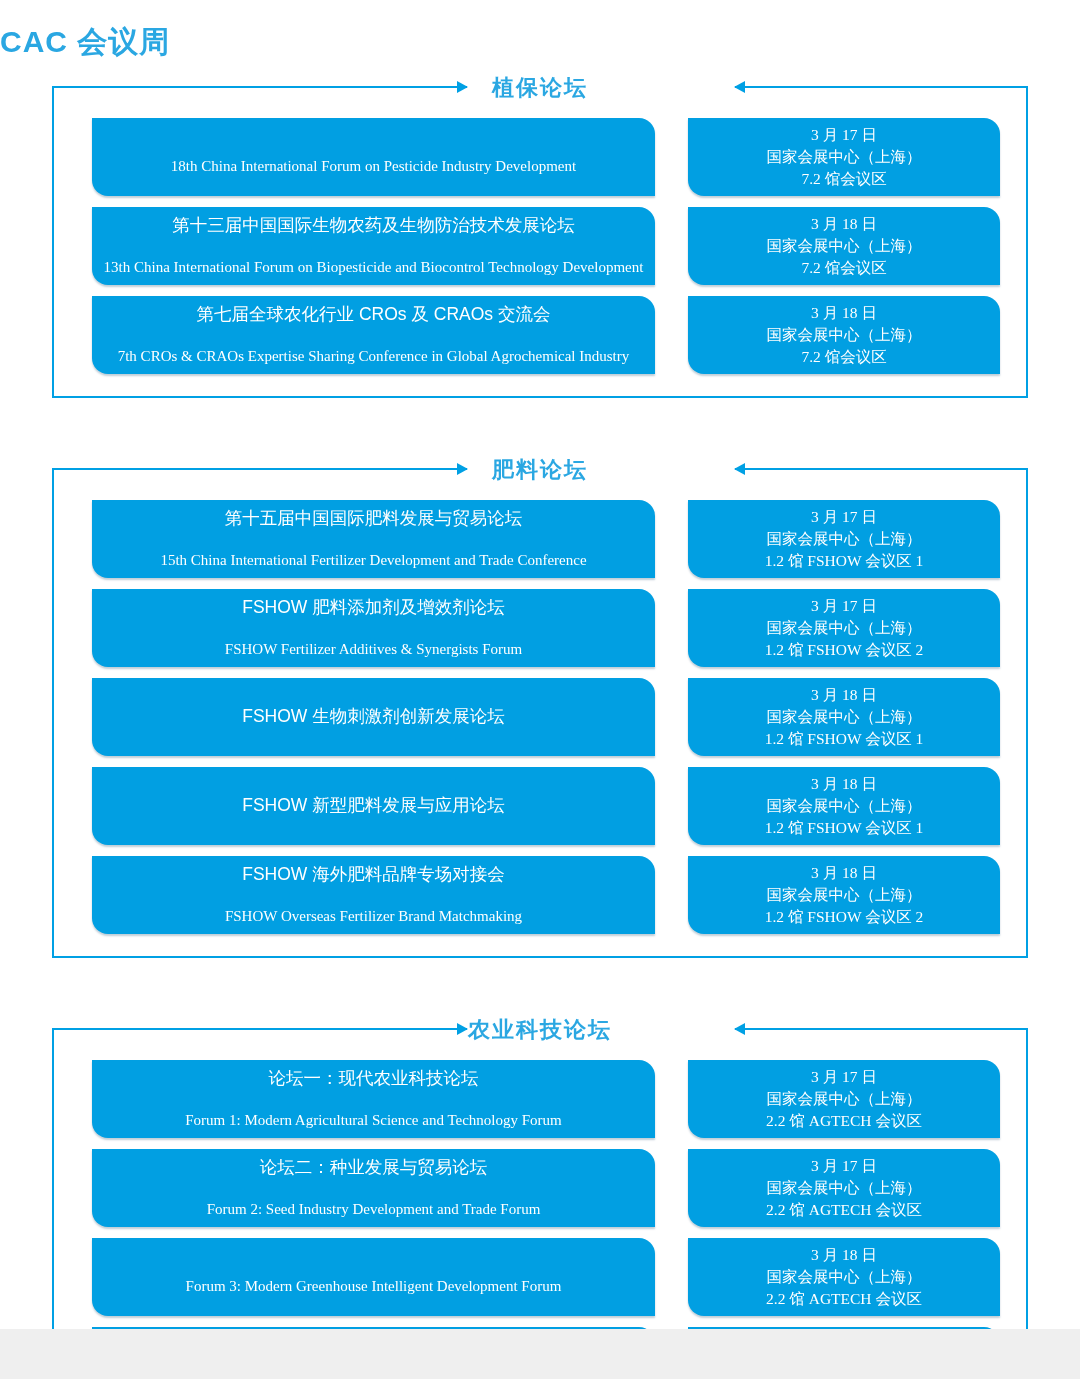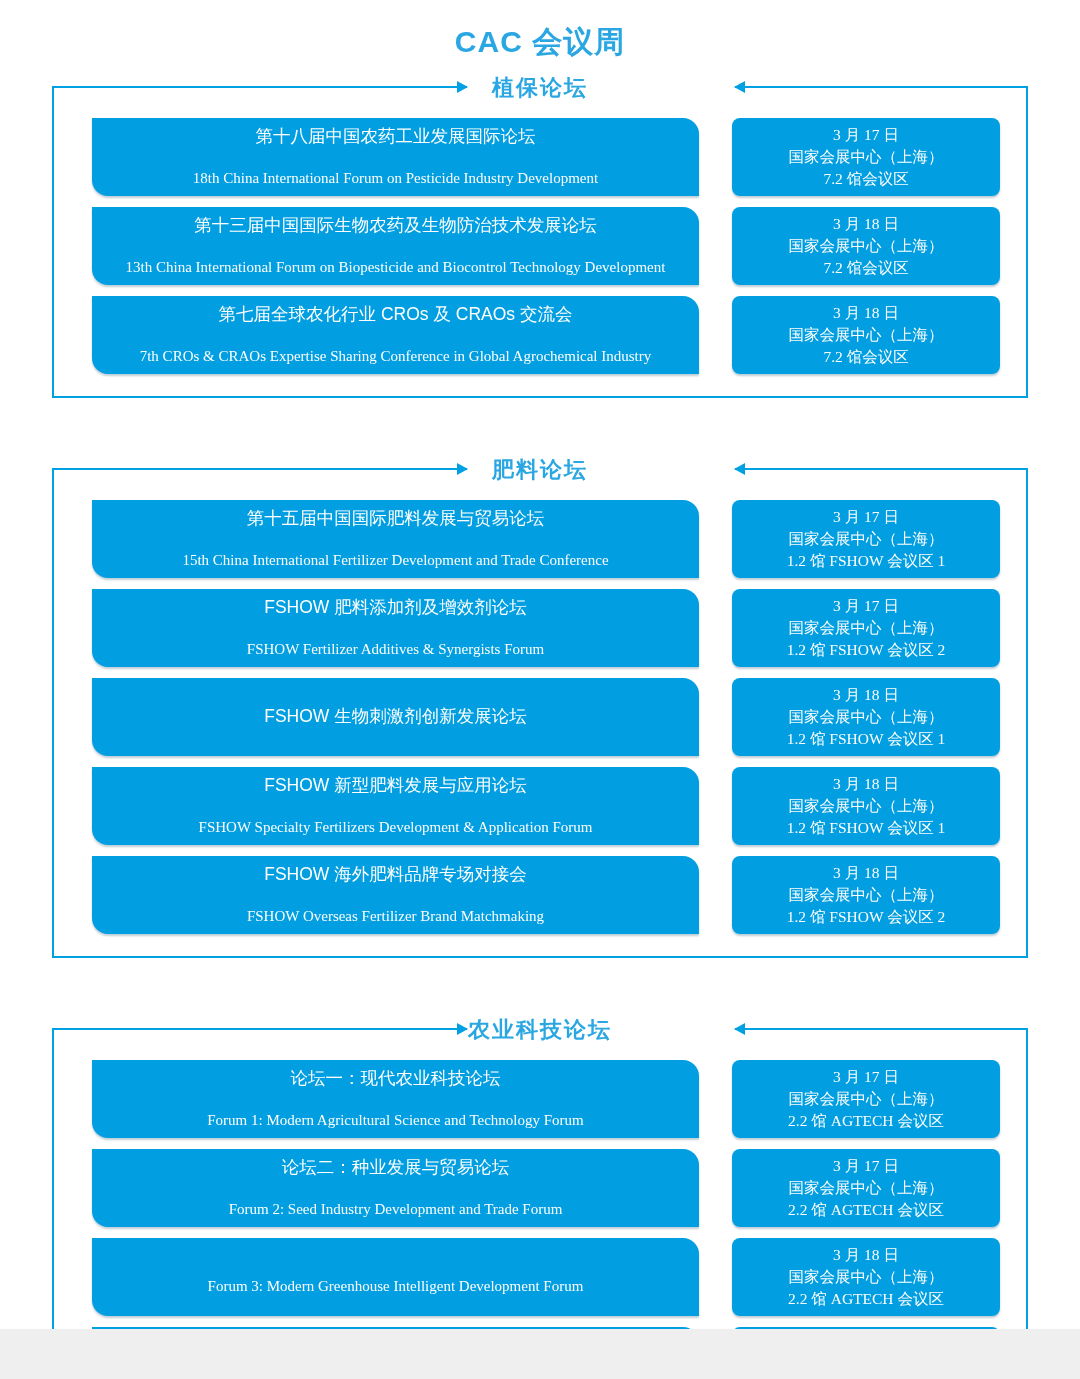--- a/index.html
+++ b/index.html
@@ -8,21 +8,21 @@
     --title:#2aa7e2;
   }
   *{box-sizing:border-box;margin:0;padding:0;}
   html,body{background:#ffffff;}
   body{
     width:1080px;height:1379px;margin:0 auto;position:relative;
     font-family:"Liberation Sans",sans-serif;
     overflow:hidden;
   }
   .page-title{
-    text-align:center;color:var(--title);
+    text-align:left;color:var(--title);
     font-size:30px;font-weight:bold;
     padding-top:22px;height:88px;
     letter-spacing:1px;
   }
   .section{
     position:relative;
     margin:0 52px;
     border:2px solid var(--accent);
     border-top:none;
     padding:30px 26px 22px 38px;
@@ -53,21 +53,21 @@
   .row{display:flex;gap:33px;align-items:stretch;}
   .box{
     background:var(--box);color:#fff;
     border-radius:0 16px 0 16px;
     display:flex;flex-direction:column;justify-content:center;align-items:center;
     text-align:center;min-height:67px;
     padding:6px 6px;
     box-shadow:0 2px 2px rgba(0,60,100,0.25);
   }
   .event-box{flex:1;}
-  .venue-box{width:268px;flex-shrink:0;padding:6px 4px;border-radius:8px;}
+  .venue-box{width:312px;flex-shrink:0;padding:6px 4px;}
   .cn{font-size:17.5px;line-height:1.35;}
   .en{font-family:"Liberation Serif",serif;font-size:15px;line-height:1.3;margin-top:20px;}
   .venue-line{font-size:15.5px;line-height:1.42;}
   .venue-line.date,.venue-line.hall{font-family:"Liberation Serif","Liberation Sans",serif;}
   .footer-strip{
     position:absolute;left:0;right:0;bottom:0;height:50px;
     background:#efefef;
   }
 </style>
 </head>
@@ -82,21 +82,20 @@
         <i class="arrowhead point-right"></i>
       </div>
       <div class="top-line right">
         <i class="arrowhead point-left"></i>
       </div>
     </div>
     <h2 class="section-title">植保论坛</h2>
     <div class="rows">
   <div class="row">
     <div class="box event-box">
-      <div class="cn">第十八届中国农药工业发展国际论坛</div>
       <div class="en">18th China International Forum on Pesticide Industry Development</div>
     </div>
     <div class="box venue-box">
       <div class="venue-line date">3 月 17 日</div>
       <div class="venue-line venue">国家会展中心（上海）</div>
       <div class="venue-line hall">7.2 馆会议区</div>
     </div>
   </div>
 
   <div class="row">
@@ -167,21 +166,20 @@
     <div class="box venue-box">
       <div class="venue-line date">3 月 18 日</div>
       <div class="venue-line venue">国家会展中心（上海）</div>
       <div class="venue-line hall">1.2 馆 FSHOW 会议区 1</div>
     </div>
   </div>
 
   <div class="row">
     <div class="box event-box">
       <div class="cn">FSHOW 新型肥料发展与应用论坛</div>
-      <div class="en">FSHOW Specialty Fertilizers Development &amp; Application Forum</div>
     </div>
     <div class="box venue-box">
       <div class="venue-line date">3 月 18 日</div>
       <div class="venue-line venue">国家会展中心（上海）</div>
       <div class="venue-line hall">1.2 馆 FSHOW 会议区 1</div>
     </div>
   </div>
 
   <div class="row">
     <div class="box event-box">

